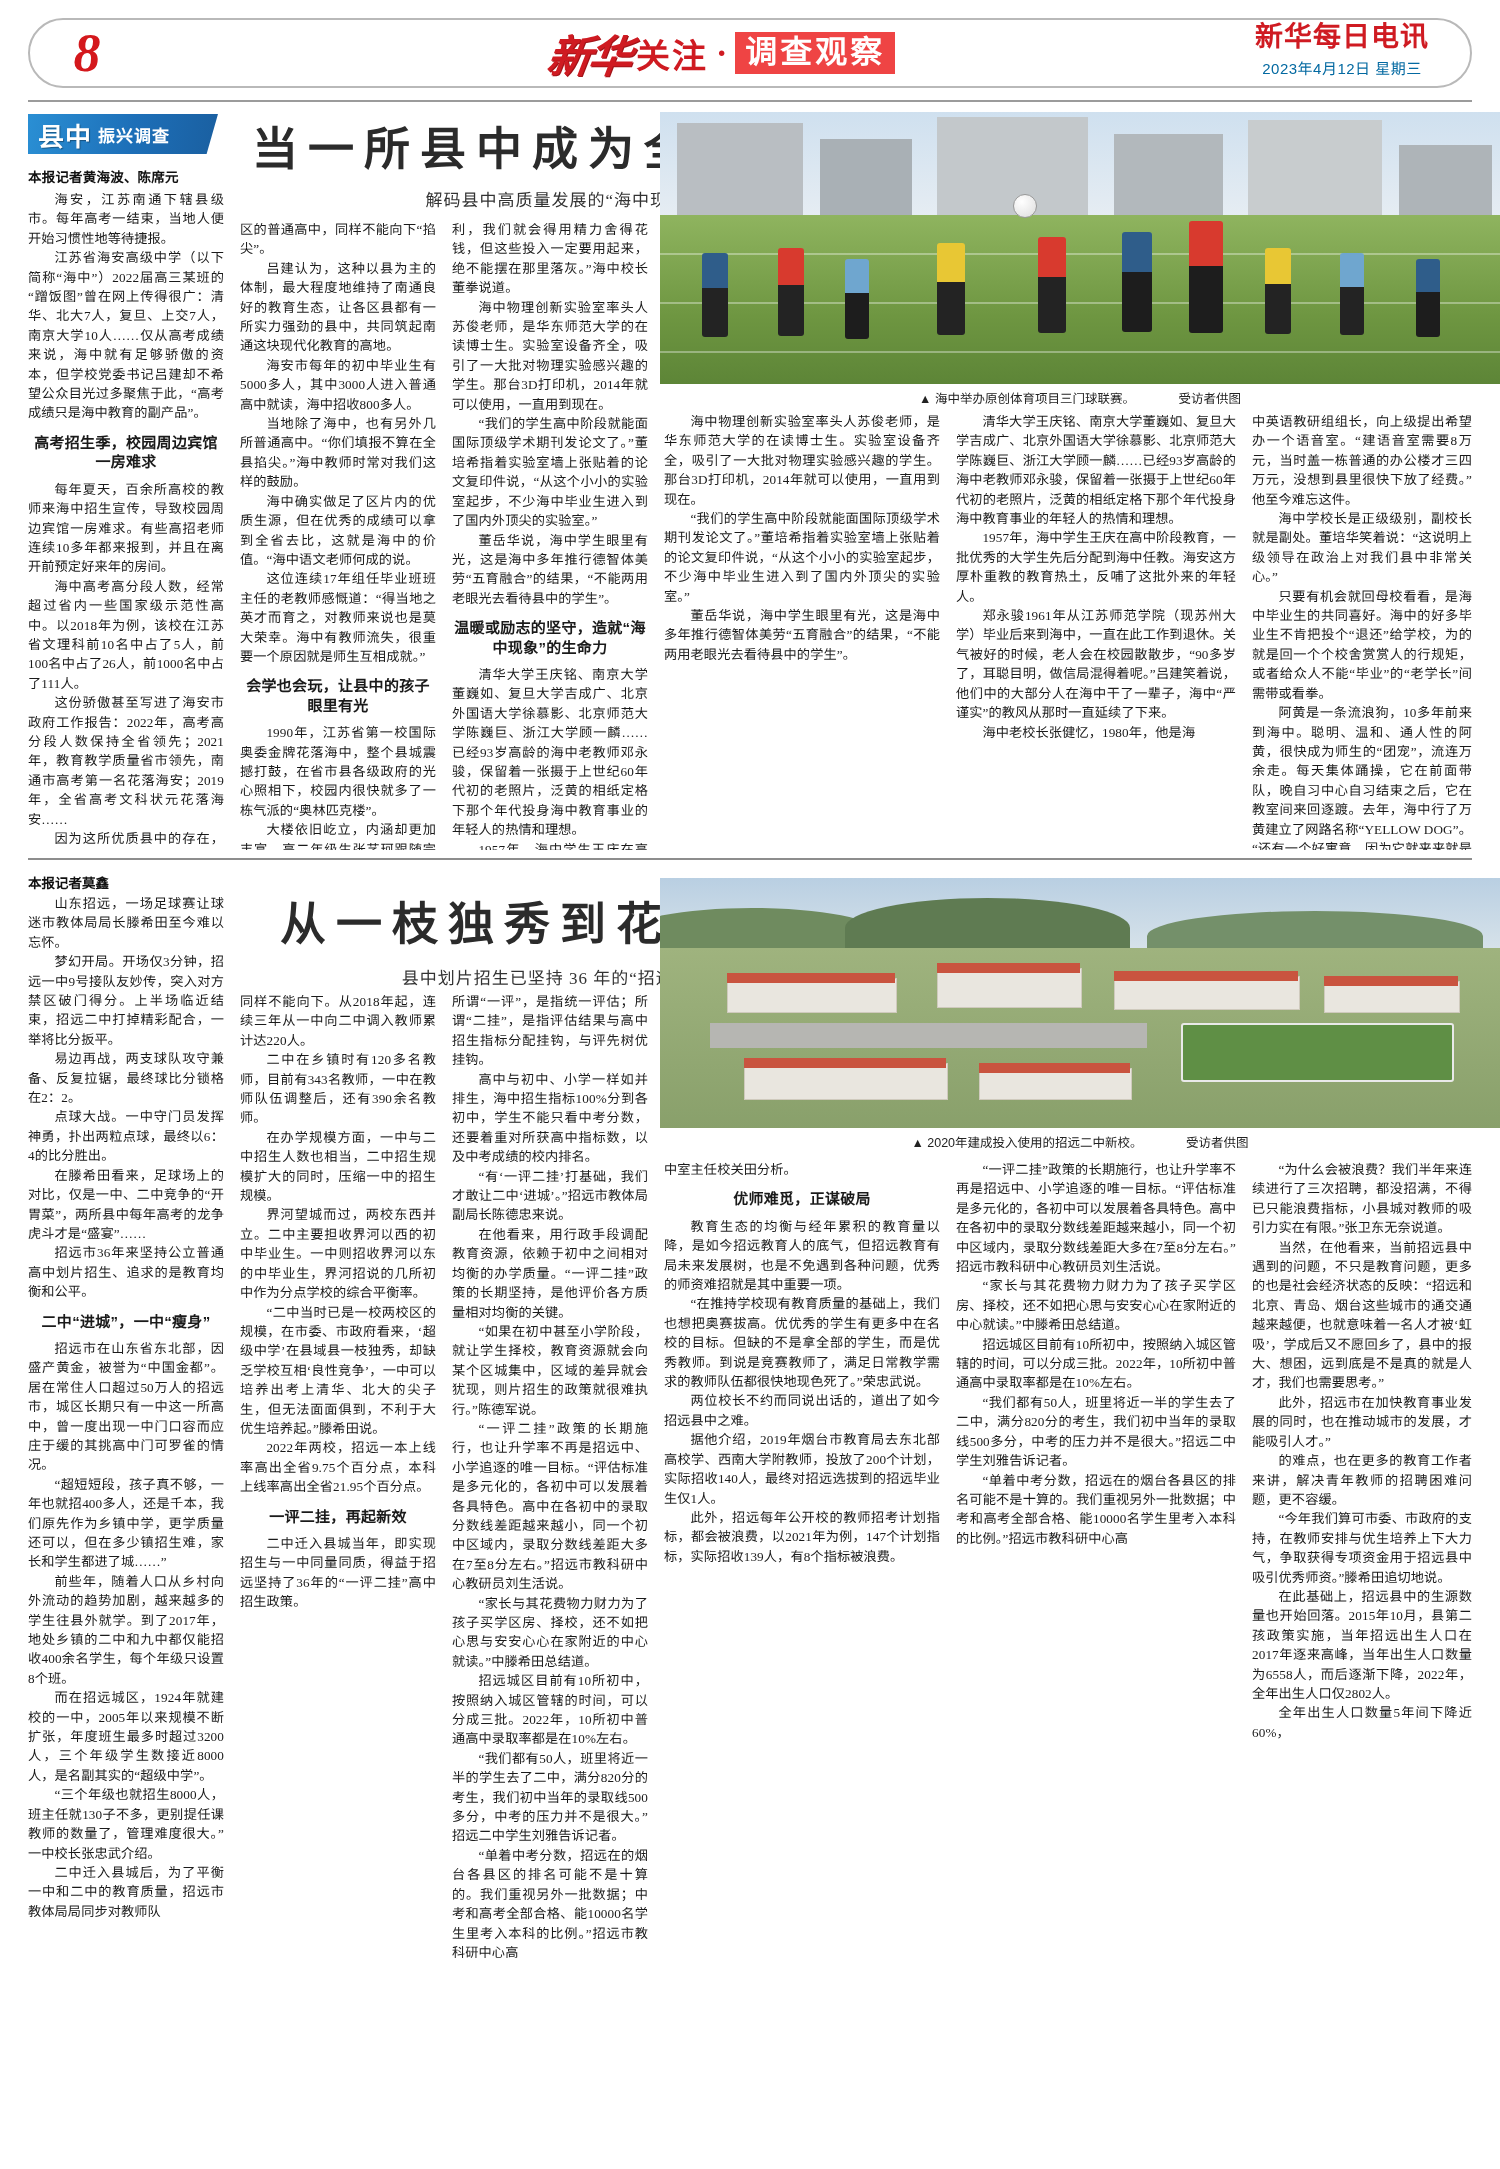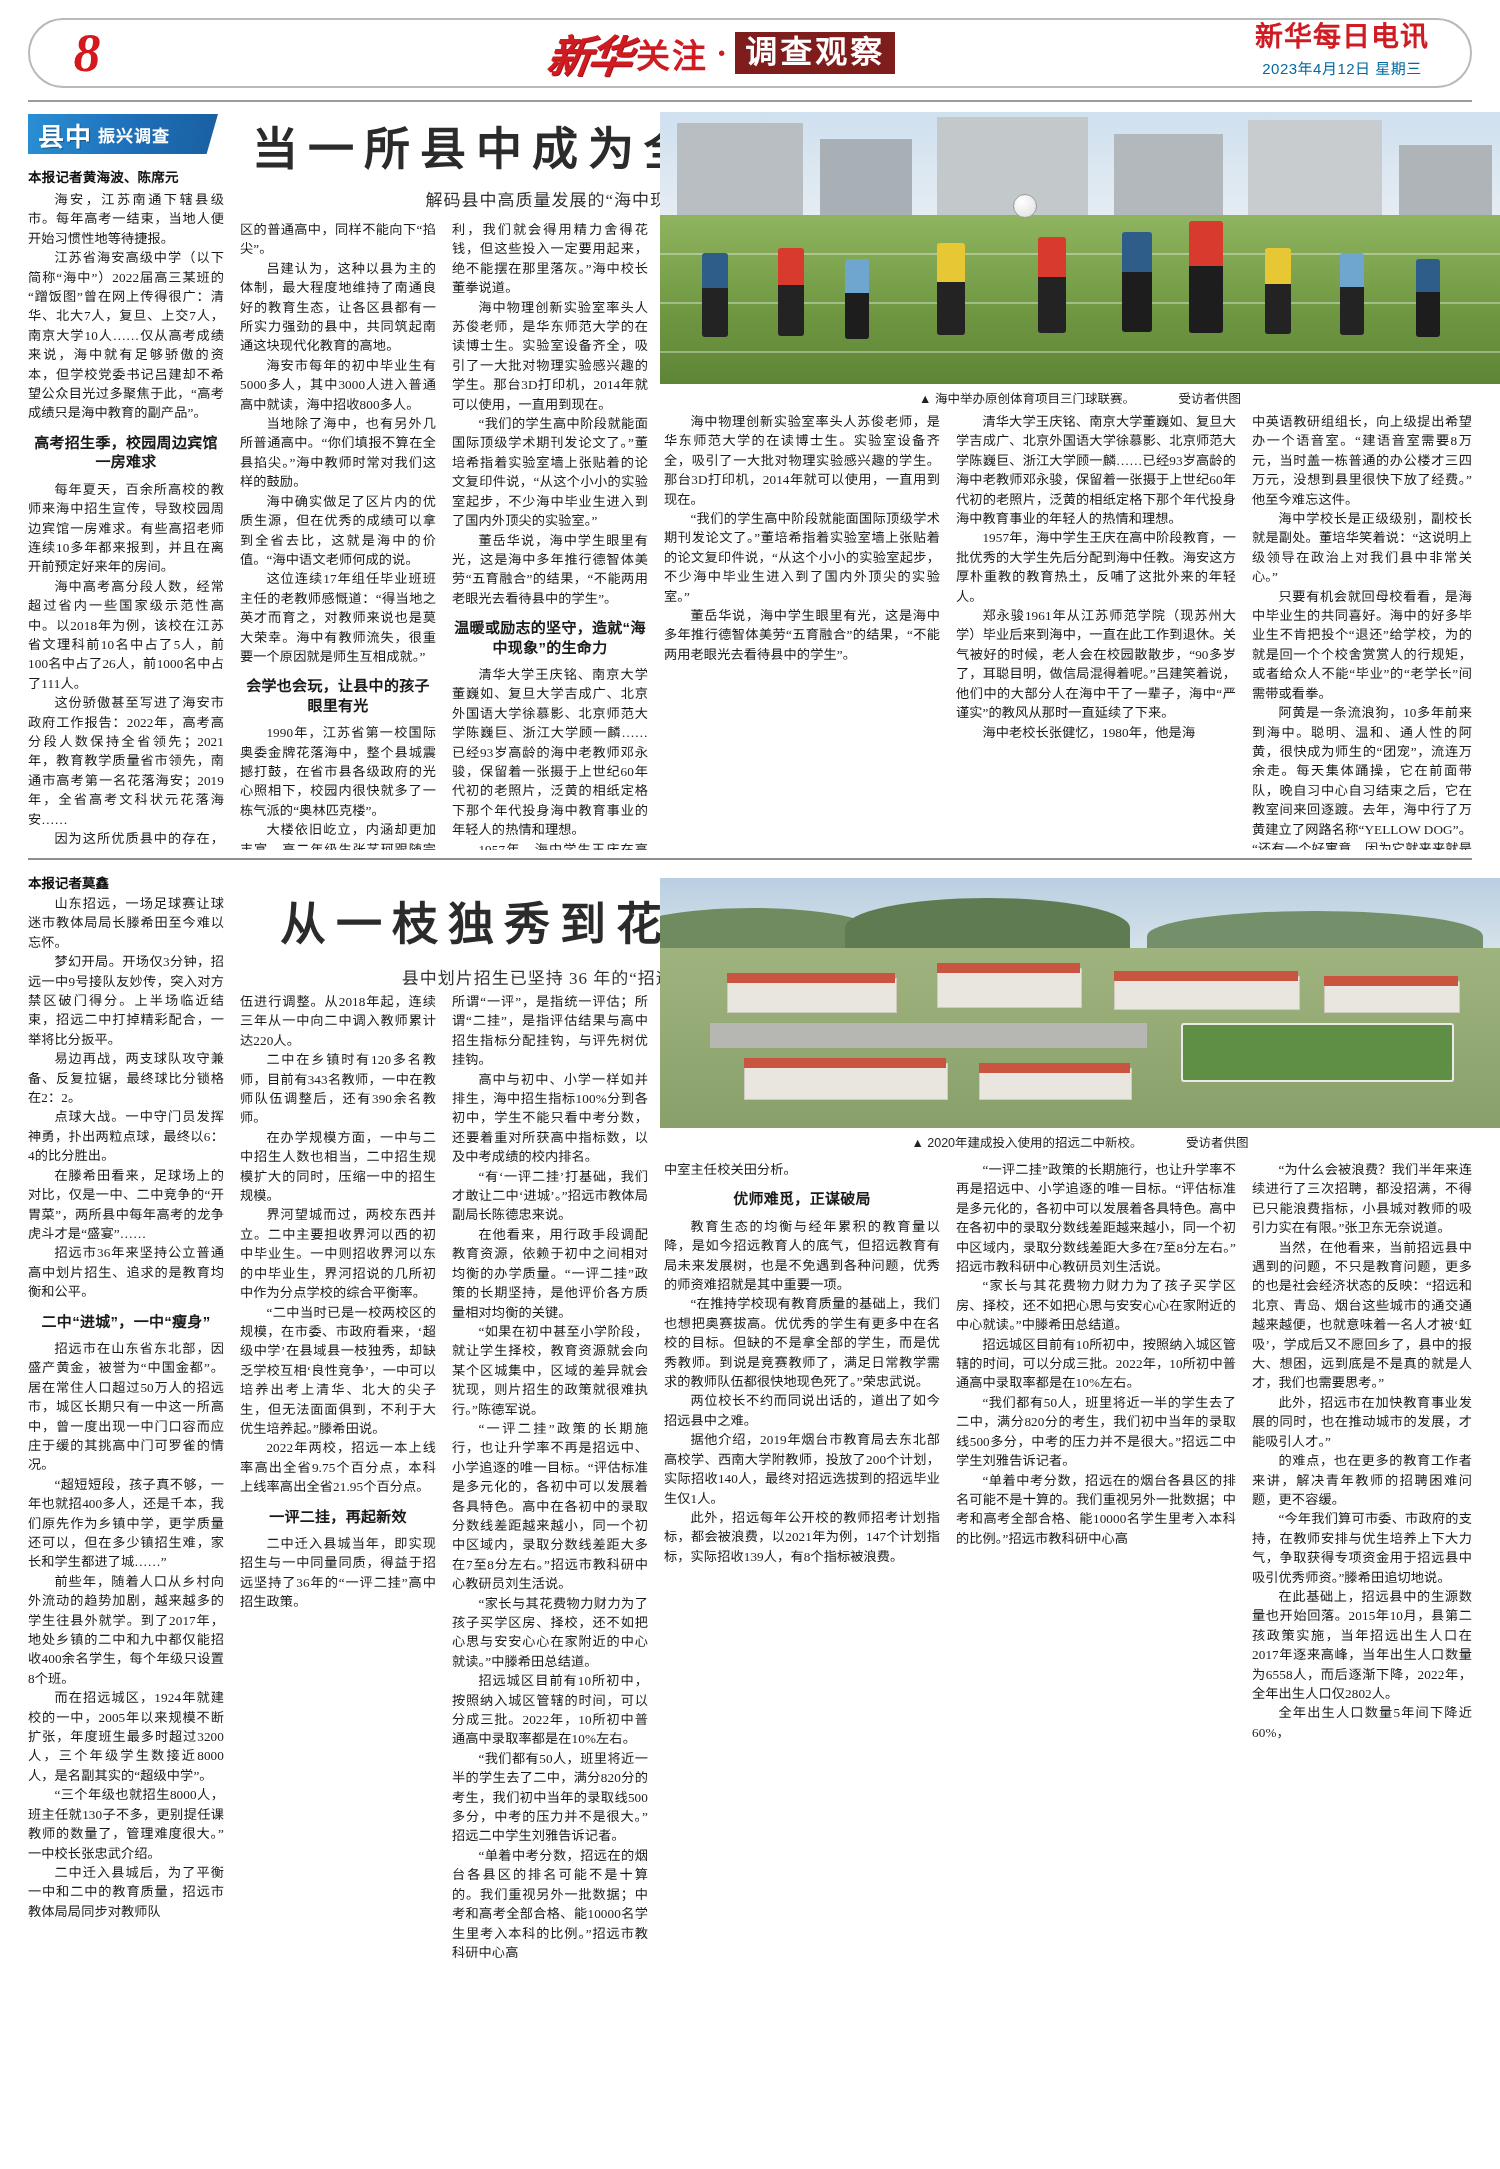--- a/index.html
+++ b/index.html
@@ -29,21 +29,21 @@
     font-size:44px;color:#cf1b22;font-weight:700;font-style:italic;
     font-family:"Liberation Serif",serif;letter-spacing:-3px;
     transform:skewX(-8deg);text-shadow:1px 1px 0 #a31419;
   }
   .brand-guanzhu{
     font-size:34px;color:#cf1b22;font-weight:700;
     font-family:"Liberation Serif",serif;letter-spacing:2px;
   }
   .brand-dot{font-size:34px;color:#cf1b22;font-weight:700;margin:0 2px;}
   .brand-diaocha{
-    font-size:32px;color:#ffffff;font-weight:700;background:#7f1d1d;
+    font-size:32px;color:#ffffff;font-weight:700;background:#ef4444;
     padding:4px 10px 6px 10px;letter-spacing:3px;line-height:1;
     font-family:"Liberation Serif",serif;
   }
   .nameplate{
     position:absolute;right:48px;top:22px;width:220px;text-align:center;
   }
   .nameplate-title{
     font-size:28px;font-weight:700;color:#cf1b22;letter-spacing:1px;
     font-family:"Liberation Serif",serif;line-height:1.1;
   }
@@ -321,21 +321,21 @@
     <h3>二中“进城”，一中“瘦身”</h3>
     <p>招远市在山东省东北部，因盛产黄金，被誉为“中国金都”。居在常住人口超过50万人的招远市，城区长期只有一中这一所高中，曾一度出现一中门口容而应庄于缓的其挑高中门可罗雀的情况。</p>
     <p>“超短短段，孩子真不够，一年也就招400多人，还是千本，我们原先作为乡镇中学，更学质量还可以，但在多少镇招生难，家长和学生都进了城……”</p>
     <p>前些年，随着人口从乡村向外流动的趋势加剧，越来越多的学生往县外就学。到了2017年，地处乡镇的二中和九中都仅能招收400余名学生，每个年级只设置8个班。</p>
     <p>而在招远城区，1924年就建校的一中，2005年以来规模不断扩张，年度班生最多时超过3200人，三个年级学生数接近8000人，是名副其实的“超级中学”。</p>
     <p>“三个年级也就招生8000人，班主任就130子不多，更别提任课教师的数量了，管理难度很大。”一中校长张忠武介绍。</p>
     <p>二中迁入县城后，为了平衡一中和二中的教育质量，招远市教体局局同步对教师队</p>
   </div>
 
   <div class="col" style="left:240px;top:128px;width:196px;height:1170px;overflow:hidden;">
-    <p style="text-indent:0;">伍进行调整。从2018年起，连续三年从一中向二中调入教师累计达220人。</p>
+    <p style="text-indent:0;">同样不能向下。从2018年起，连续三年从一中向二中调入教师累计达220人。</p>
     <p>二中在乡镇时有120多名教师，目前有343名教师，一中在教师队伍调整后，还有390余名教师。</p>
     <p>在办学规模方面，一中与二中招生人数也相当，二中招生规模扩大的同时，压缩一中的招生规模。</p>
     <p>界河望城而过，两校东西并立。二中主要担收界河以西的初中毕业生。一中则招收界河以东的中毕业生，界河招说的几所初中作为分点学校的综合平衡率。</p>
     <p>“二中当时已是一校两校区的规模，在市委、市政府看来，‘超级中学’在县域县一枝独秀，却缺乏学校互相‘良性竞争’，一中可以培养出考上清华、北大的尖子生，但无法面面俱到，不利于大优生培养起。”滕希田说。</p>
     <p>2022年两校，招远一本上线率高出全省9.75个百分点，本科上线率高出全省21.95个百分点。</p>
     <h3>一评二挂，再起新效</h3>
     <p>二中迁入县城当年，即实现招生与一中同量同质，得益于招远坚持了36年的“一评二挂”高中招生政策。</p>
   </div>
 
   <div class="col" style="left:452px;top:128px;width:196px;height:1170px;overflow:hidden;">

